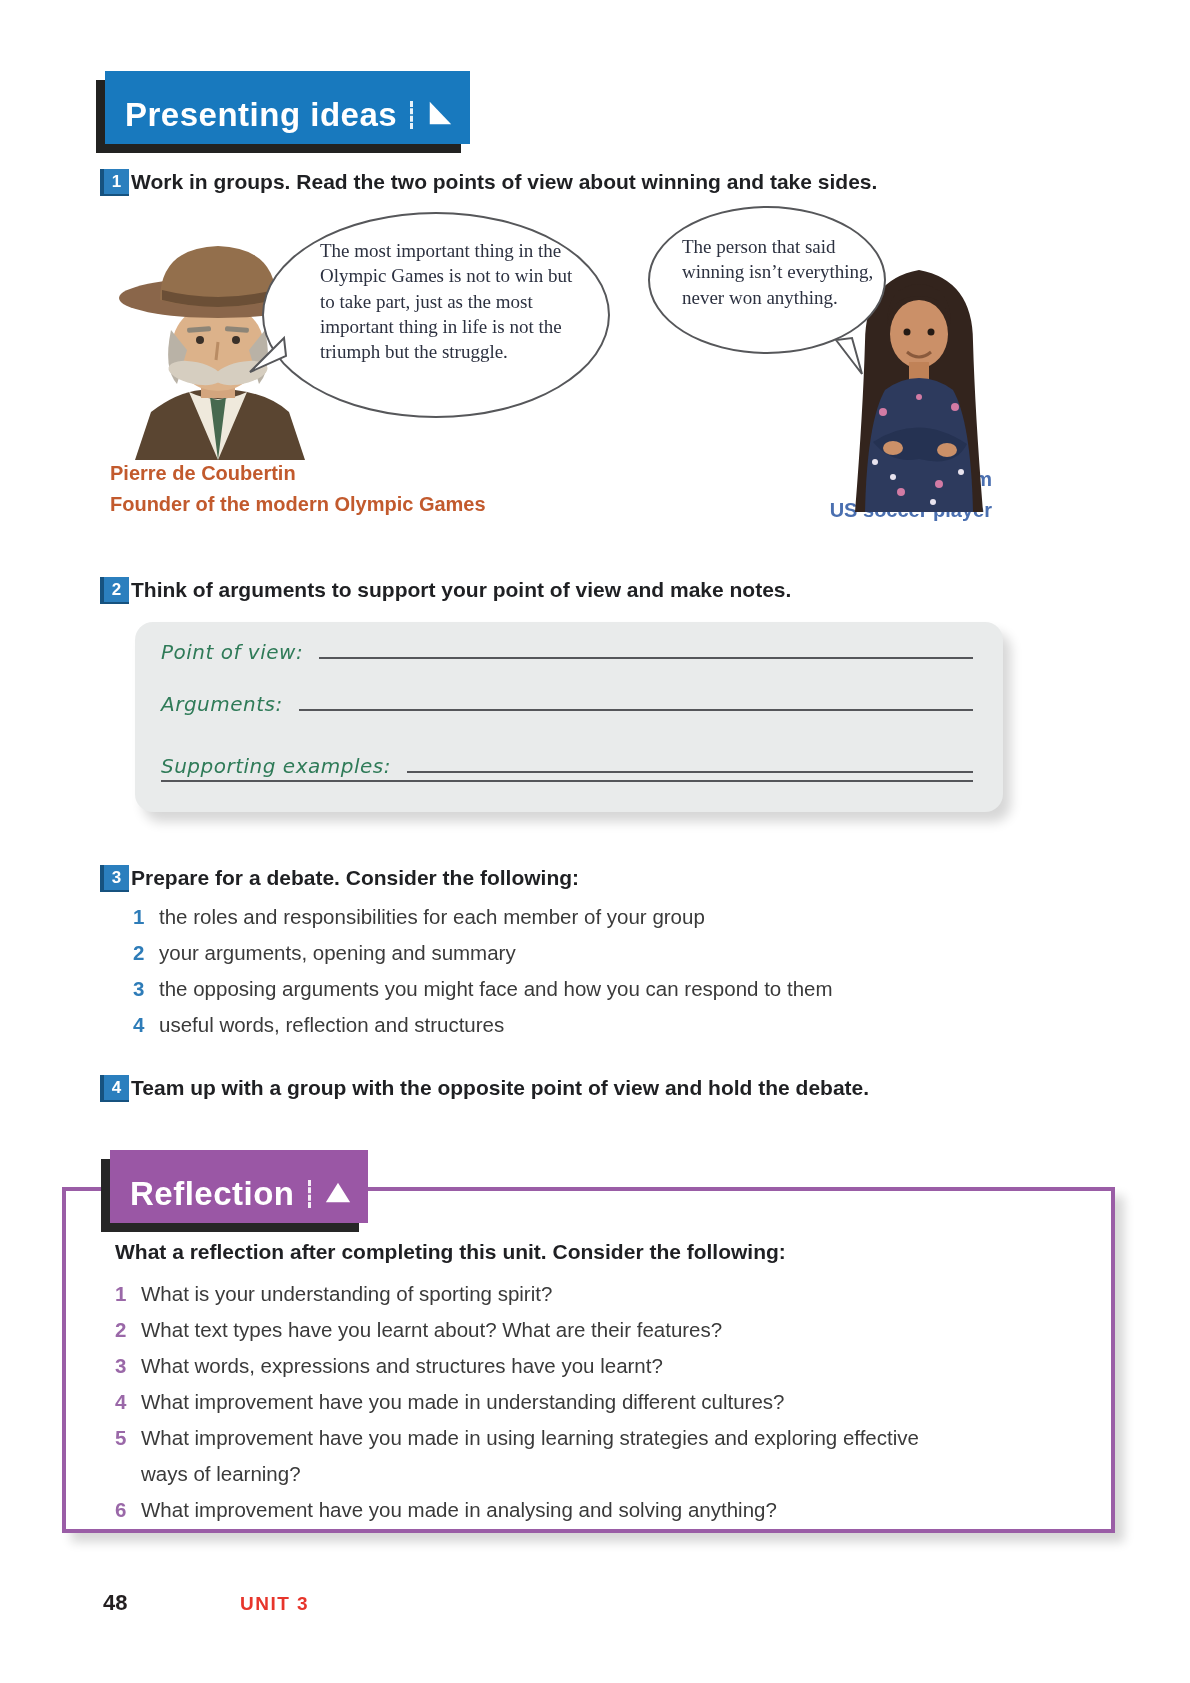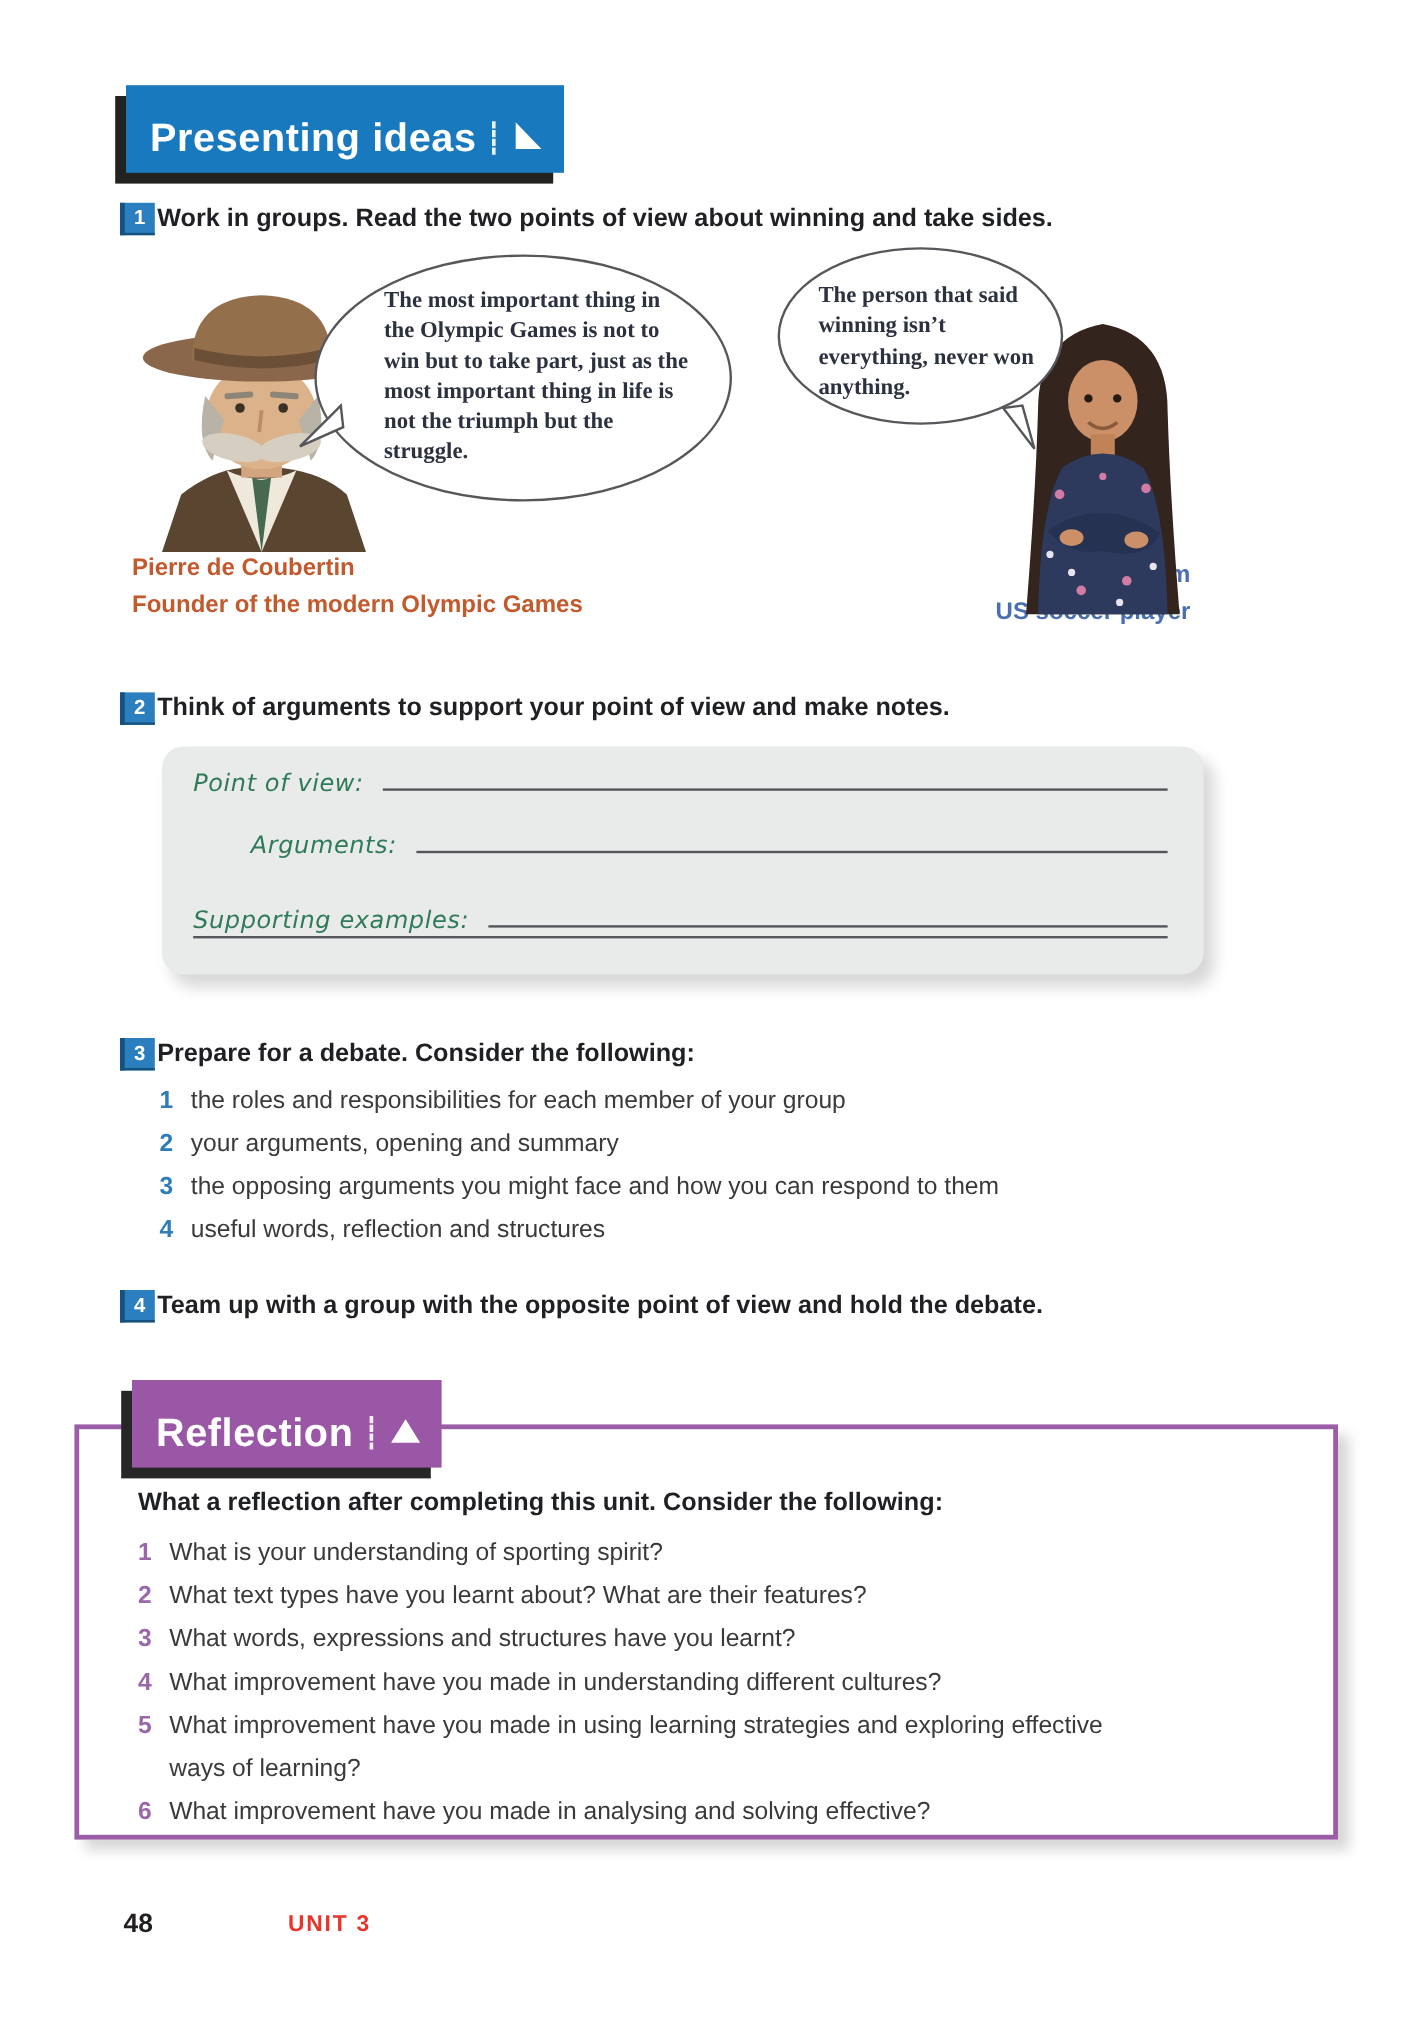--- a/index.html
+++ b/index.html
@@ -17,21 +17,21 @@
   
   .task{position:absolute;left:100px;display:flex;align-items:flex-start;}
   .badge{flex:none;width:25px;height:25px;background:#2b7fbe;color:#fff;font-weight:bold;
          font-size:17px;display:flex;align-items:center;justify-content:center;
          border-left:4px solid #16527f;border-bottom:2px solid #16527f;margin-top:1px;}
   .task .txt{margin-left:2px;font-size:21px;font-weight:bold;color:#1f2023;line-height:28px;}
   
   .bubble{position:absolute;z-index:3;}
   .bubble .oval{position:absolute;inset:0;background:#fff;border:2px solid #56575a;border-radius:50%;}
   .bubble .q{position:absolute;font-family:"Liberation Serif", serif;font-size:19px;
-             line-height:1.33;color:#2c3140;font-weight:bold;}
+             line-height:1.33;color:#2c3140;}
   .bubble svg.tail{position:absolute;}
   
   .portrait{position:absolute;z-index:1;}
   .cap-left{position:absolute;left:110px;top:458px;font-size:20px;line-height:31px;
             color:#c25a2d;font-weight:bold;}
   .cap-right{position:absolute;right:198px;top:464px;font-size:20px;line-height:31px;
              color:#4a6fb0;text-align:right;font-weight:bold;}
   
   .notebox{position:absolute;left:135px;top:622px;width:868px;height:190px;background:#e9ebeb;
            border-radius:18px;box-shadow:8px 10px 12px rgba(0,0,0,.16);}
@@ -150,21 +150,21 @@
 <div class="task" style="top:576px;">
   <span class="badge">2</span>
   <span class="txt">Think of arguments to support your point of view and make notes.</span>
 </div>
 
 <div class="notebox">
   <div class="nrow" style="top:18px;">
     <span class="nlabel">Point of view:</span>
     <span class="nline"></span>
   </div>
-  <div class="nrow" style="top:70px;margin-left:48px;">
+  <div class="nrow" style="top:70px;">
     <span class="nlabel">Arguments:</span>
     <span class="nline"></span>
   </div>
   <div class="nrow" style="top:132px;">
     <span class="nlabel">Supporting examples:</span>
     <span class="nline"></span>
   </div>
   <div class="nrow" style="top:158px;">
     <span class="nline"></span>
   </div>
@@ -229,18 +229,18 @@
   <li>
     <span class="n">4</span>
     <span>What improvement have you made in understanding different cultures?</span>
   </li>
   <li>
     <span class="n">5</span>
     <span>What improvement have you made in using learning strategies and exploring effective ways of learning?</span>
   </li>
   <li>
     <span class="n">6</span>
-    <span>What improvement have you made in analysing and solving effective?</span>
+    <span>What improvement have you made in analysing and solving anything?</span>
   </li>
 </ul>
 
 <div class="pageno">48</div>
 <div class="unitno">UNIT 3</div>
 
 </body></html>

